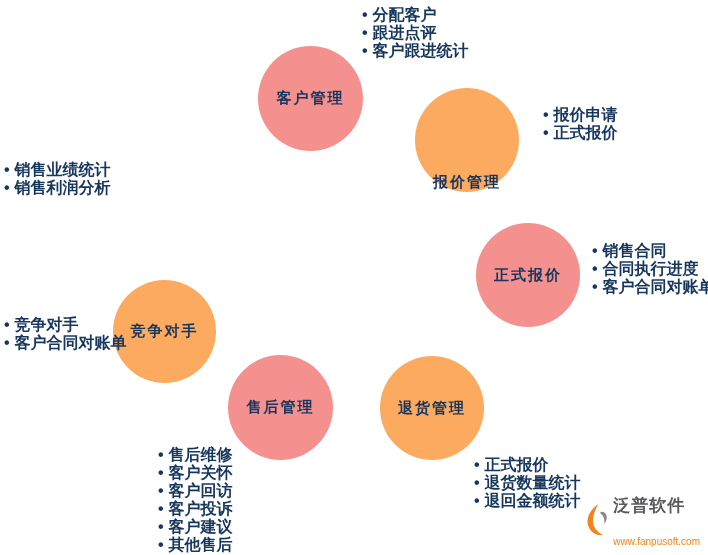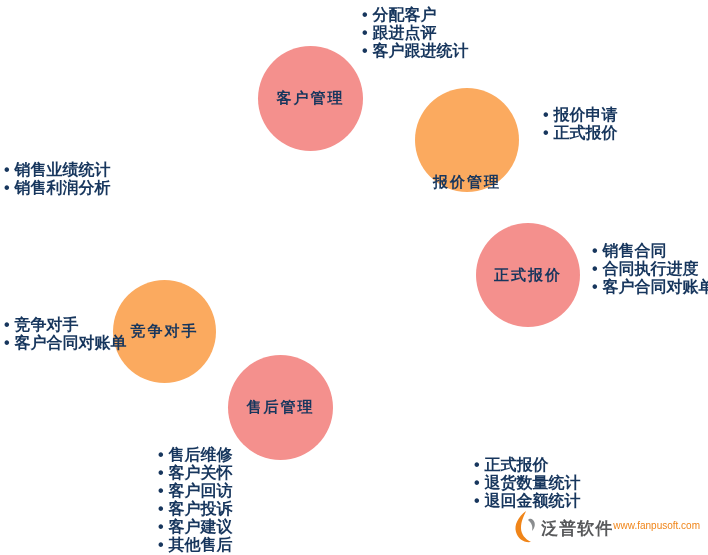--- a/index.html
+++ b/index.html
@@ -68,21 +68,23 @@
   .logo {
     position:absolute;
     right:8px;
     bottom:8px;
     display:flex;
     align-items:center;
     gap:4px;
   }
   .logo-text-wrap {
     display:flex;
+    flex-direction:column;
     line-height:1.1;
+    gap:20px;
   }
   .logo-name {
     font-size:17px;
     font-weight:bold;
     color:#58595B;
     letter-spacing:1px;
   }
   .logo-site {
     font-size:10px;
     color:#F08519;
@@ -108,20 +110,23 @@
   </div>
 
   <div class="circle node-competitor" style="background-color: rgb(251, 170, 95);">
     <span class="circle-label">竞争对手</span>
   </div>
 
   <div class="circle node-aftersale" style="background-color: rgb(244, 144, 141);">
     <span class="circle-label">售后管理</span>
   </div>
 
+  <div class="circle node-return" style="background-color: rgb(251, 170, 95);">
+    <span class="circle-label">退货管理</span>
+  </div>
 
   <ul class="bullets bullets-customer">
     <li>分配客户</li>
     <li>跟进点评</li>
     <li>客户跟进统计</li>
   </ul>
 
   <ul class="bullets bullets-quote">
     <li>报价申请</li>
     <li>正式报价</li>

